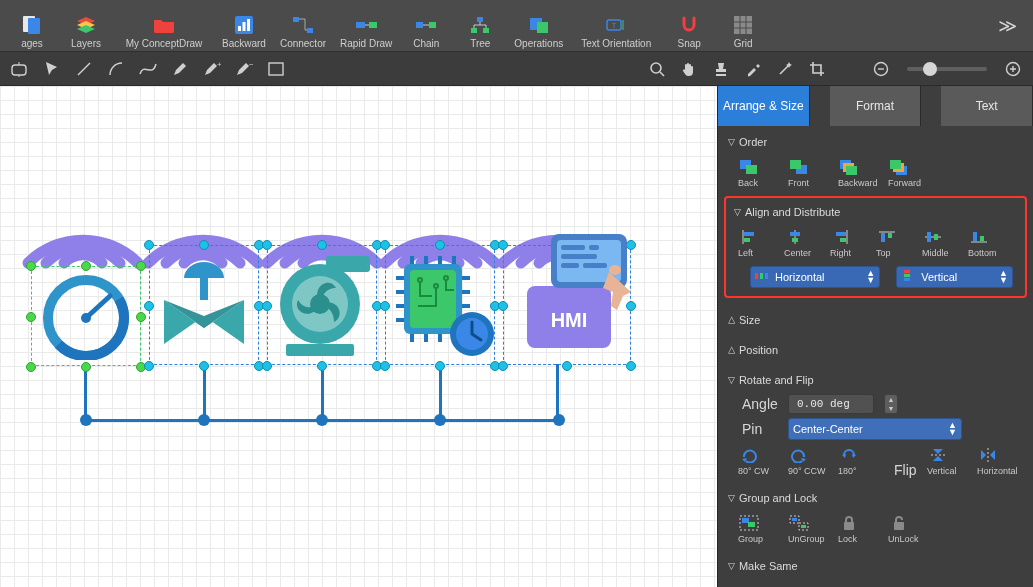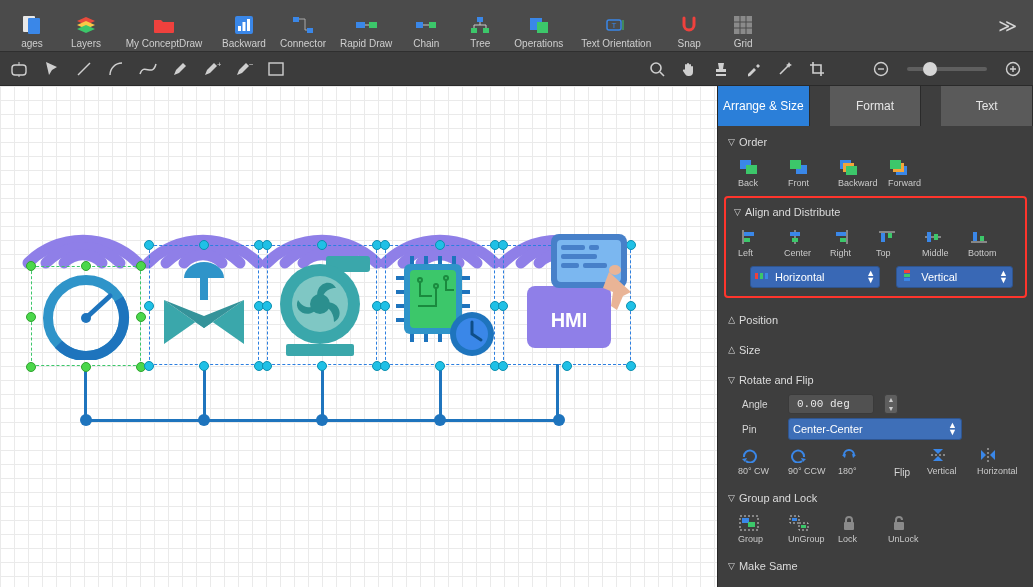--- a/index.html
+++ b/index.html
@@ -46,21 +46,21 @@
   .sb-row { display:flex; gap:4px; justify-content:flex-start; padding: 4px 0 0 10px; flex-wrap:wrap;}
   .sb-cell { width: 46px; display:flex; flex-direction:column; align-items:flex-start; gap:2px; cursor:pointer; border-radius:3px; padding:2px 0;}
   .sb-cell .ic{ width:22px; height:18px; display:flex; align-items:center; justify-content:center;}
   .sb-cell .lbl{ font-size:9px; color:#c9c9c9; white-space:nowrap;}
 
   .select-combo { flex: 1 1 auto; height:22px; background:#3968b5; border:1px solid #2f558f; border-radius:3px; display:flex; align-items:center; padding:0 4px; color:#fff; font-size:11px; gap:6px; cursor:pointer; position:relative;}
   .select-combo .icon{ width:14px; height:14px; }
   .select-combo .arrows{ margin-left:auto; font-size:9px; line-height:7px; display:flex; flex-direction:column; align-items:center;}
 
   .field-row{ display:flex; align-items:center; gap:8px; padding: 4px 0 0 14px;}
-  .field-lbl{ font-size:10px; color:#d6d6d6; width:38px;}
+  .field-lbl{ font-size:14px; color:#d6d6d6; width:38px;}
   .num-field{ width:86px; height:20px; background:#515151; border:1px solid #3a3a3a; border-radius:3px; display:flex; align-items:center; padding-left:8px; color:#e8e8e8; font-size:11px;font-family:Liberation Mono, monospace;}
   .stepper{ width:14px; height:20px; background:#5e5e5e; border:1px solid #404040; border-radius:3px; margin-left:2px; display:flex; flex-direction:column; font-size:7px; color:#ccc;}
   .stepper span{flex:1; display:flex;align-items:center;justify-content:center;cursor:pointer;}
 
   .highlight-box { border: 2px solid #ff352c; border-radius:4px; margin: 2px 6px 6px 6px; padding: 4px 4px 8px 4px;}
   .select-pair { display:flex; gap:16px; padding:6px 8px 0 20px;}
   .select-combo.dk{ background:#3e6fb8; }
 
   
   .sel-box{ position:absolute; border:1.5px dashed #2c7fe0; }
@@ -613,28 +613,28 @@
               <span>▲</span>
               <span>▼</span>
             </div>
         </div>
       </div>
     </div>
 
     <div class="sb-section collapsed">
       <div class="sb-header">
           <span class="chev">▷</span>
-          <span>Position</span>
+          <span>Size</span>
         </div>
     </div>
 
     <div class="sb-section collapsed">
       <div class="sb-header">
           <span class="chev">▷</span>
-          <span>Size</span>
+          <span>Position</span>
         </div>
     </div>
 
     <div class="sb-section">
       <div class="sb-header">
           <span class="chev">▽</span>
           <span>Rotate and Flip</span>
         </div>
       <div class="field-row">
         <span class="field-lbl">Angle</span>

